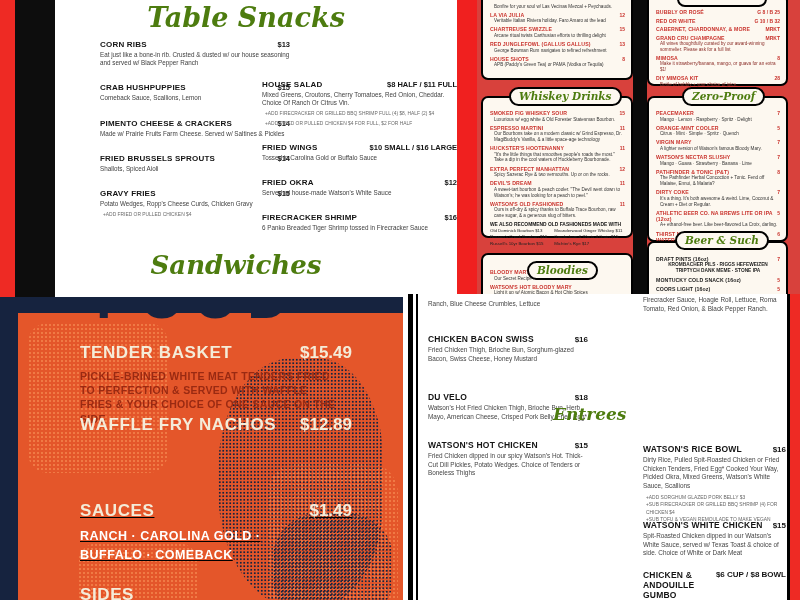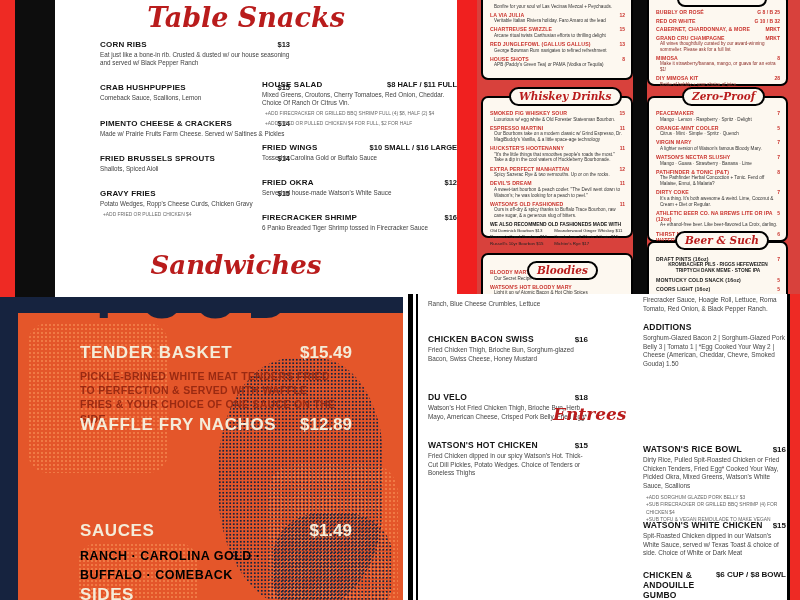--- a/index.html
+++ b/index.html
@@ -1,20 +1,20 @@
 <!DOCTYPE html>
 <html><head>
 <meta charset="utf-8">
 <style>
   html,body{margin:0;padding:0;background:#222;}
   #stage{position:relative;width:800px;height:600px;overflow:hidden;background:#fff;
          font-family:"Liberation Sans",sans-serif;}
   .abs{position:absolute;}
   .row{display:flex;justify-content:space-between;align-items:baseline;gap:3px;}
-  .script{font-family:"DejaVu Serif",serif;font-style:italic;font-weight:700;color:#b91c1c;}
+  .script{font-family:"DejaVu Serif",serif;font-style:italic;font-weight:700;color:#4d7c0f;}
 
   
   #layer-a{position:absolute;left:0;top:0;width:800px;height:300px;overflow:hidden;z-index:1;}
   .a-redbar{position:absolute;left:0;top:0;width:15px;height:300px;background:#EE2A24;}
   .a-blackbar{position:absolute;left:15px;top:0;width:40px;height:300px;background:#0d0d0d;}
   .a-page{position:absolute;left:55px;top:0;width:402px;height:300px;background:#fff;}
   .h-snacks{position:absolute;left:0;right:20px;top:2px;text-align:center;font-size:27px;}
   .h-sand{position:absolute;left:0;right:40px;top:250px;text-align:center;font-size:26px;}
   .sn-col{position:absolute;top:40px;}
   .c1{left:45px;width:190px;} .c2{left:207px;width:195px;margin-top:40px;}
@@ -50,21 +50,21 @@
   .b-orange{position:absolute;left:18px;top:0;width:386px;height:303px;background:#E4562A;overflow:hidden;margin-top:16px;}
   .dots-navy{background-image:radial-gradient(#16233F 1.1px,transparent 1.3px);background-size:3.5px 3.5px;}
   .dots-lite{background-image:radial-gradient(#F07A45 1.2px,transparent 1.4px);background-size:4px 4px;}
   .b-food{position:absolute;left:78px;top:-42px;font-size:56px;line-height:56px;font-weight:bold;
           color:#16233F;letter-spacing:10px;}
   .fb{position:absolute;left:62px;width:272px;z-index:2;}
   .fm-nm{font-size:17px;font-weight:bold;color:#F4ECD9;letter-spacing:.6px;}
   .fm-pr{font-size:17px;font-weight:bold;color:#F4ECD9;}
   .fm-ds{font-size:10.5px;font-weight:bold;color:#9A2A12;line-height:1.35;letter-spacing:.3px;
          width:258px;margin-top:6px;}
-  .fm-ds2{font-size:12.5px;font-weight:bold;color:#000000;letter-spacing:.5px;line-height:1.55;
+  .fm-ds2{font-size:12.5px;font-weight:bold;color:#ffffff;letter-spacing:.5px;line-height:1.55;
           width:225px;margin-top:6px;}
 
   
   #layer-c{position:absolute;left:403px;top:294px;width:397px;height:306px;background:#fff;
            overflow:hidden;z-index:2;}
   .c-bl1{position:absolute;left:5px;top:0;width:5px;height:306px;background:#000;}
   .c-bl2{position:absolute;left:13px;top:0;width:2px;height:306px;background:#000;}
   .c-br{position:absolute;left:384px;top:0;width:3px;height:306px;background:#000;}
   .c-red{position:absolute;left:387px;top:0;width:10px;height:306px;background:#EE2A24;}
   .en-col1{position:absolute;left:25px;width:160px;}
@@ -426,21 +426,21 @@
         <div class="fm-ds">PICKLE-BRINED WHITE MEAT TENDERS FRIED TO PERFECTION &amp; SERVED WITH WAFFLE FRIES &amp; YOUR CHOICE OF ONE SAUCE ON THE SIDE</div>
       </div>
 
       <div class="fb" style="top:102px;">
         <div class="row">
             <span class="fm-nm">WAFFLE FRY NACHOS</span>
             <span class="fm-pr">$12.89</span>
           </div>
       </div>
 
-      <div class="fb" style="top:208px;">
+      <div class="fb" style="top:188px;text-decoration:underline;">
         <div class="row">
             <span class="fm-nm">SAUCES</span>
             <span class="fm-pr">$1.49</span>
           </div>
         <div class="fm-ds2">RANCH · CAROLINA GOLD · BUFFALO · COMEBACK</div>
       </div>
 
       <div class="fb" style="top:272px;">
         <div class="fm-nm">SIDES</div>
         <div class="fm-ds2" style="font-size:13px;margin-top:3px;">WAFFLE FRIES  $6.49</div>
@@ -482,24 +482,20 @@
           <span class="en-pr">$15</span>
         </div>
       <div class="en-ds">Fried Chicken dipped in our spicy Watson's Hot. Thick-Cut Dill Pickles, Potato Wedges. Choice of Tenders or Boneless Thighs</div>
     </div>
 
 
     <div class="en-col2" style="top:2px;">
       <div class="en-partial">Firecracker Sauce, Hoagie Roll, Lettuce, Roma Tomato, Red Onion, &amp; Black Pepper Ranch.</div>
     </div>
 
-    <div class="en-col2" style="top:28px;">
-      <div class="en-nm">ADDITIONS</div>
-      <div class="en-ds">Sorghum-Glazed Bacon 2 | Sorghum-Glazed Pork Belly 3 | Tomato 1 | *Egg Cooked Your Way 2 | Cheese (American, Cheddar, Chevre, Smoked Gouda) 1.50</div>
-    </div>
 
     <div class="en-col2" style="top:150px;">
       <div class="row">
           <span class="en-nm">WATSON'S RICE BOWL</span>
           <span class="en-pr">$16</span>
         </div>
       <div class="en-ds">Dirty Rice, Pulled Spit-Roasted Chicken or Fried Chicken Tenders, Fried Egg* Cooked Your Way, Pickled Okra, Mixed Greens, Watson's White Sauce, Scallions</div>
       <div class="en-note" style="margin-top:3px;">+ADD SORGHUM GLAZED PORK BELLY $3</div>
       <div class="en-note" style="margin-top:0;">+SUB FIRECRACKER OR GRILLED BBQ SHRIMP (4) FOR CHICKEN $4</div>
       <div class="en-note" style="margin-top:0;">+SUB TOFU &amp; VEGAN REMOULADE TO MAKE VEGAN</div>

